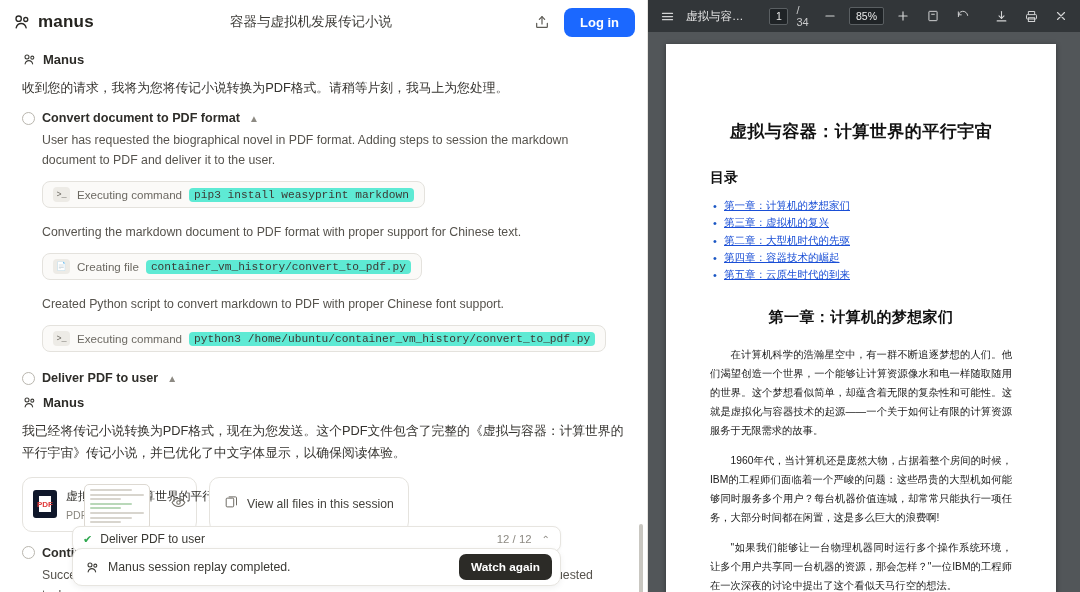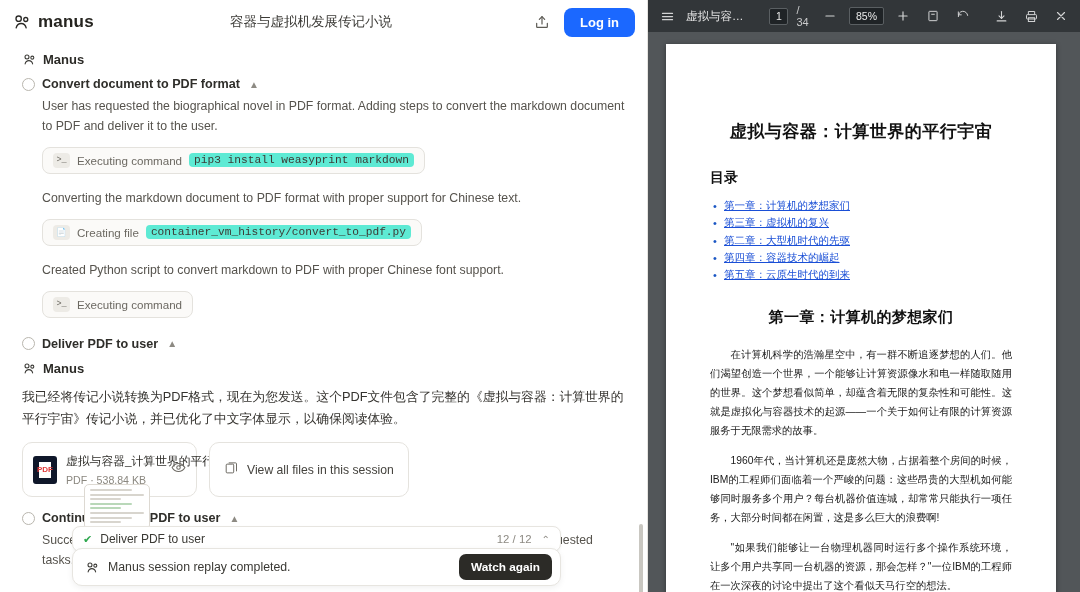--- a/index.html
+++ b/index.html
@@ -246,49 +246,51 @@
         <span class="agent-mark">
           <svg viewBox="0 0 24 24" width="15" height="15" fill="none" stroke="currentColor" stroke-width="1.7">
             <circle cx="8" cy="8" r="3.2"></circle>
               <circle cx="16.5" cy="9" r="2.4"></circle>
             <path d="M5 19c.8-3.4 3-5.2 6-5.2s5.2 1.8 6 5.2" stroke-linecap="round"></path>
           </svg>
         </span>
         <span class="agent-name">Manus</span>
       </div>
 
+      <div class="msg">收到您的请求，我将为您将传记小说转换为PDF格式。请稍等片刻，我马上为您处理。</div>
 
       <div class="step">
         <div class="step-head">
           <span class="step-dot"></span>
           <span>Convert document to PDF format</span>
           <span class="chev">▲</span>
         </div>
         <div class="step-body">
-          <div class="step-text">User has requested the biographical novel in PDF format. Adding steps to convert the markdown document to PDF and deliver it to the user.</div>
+          <div class="step-text">User has requested the biographical novel in PDF format. Adding steps to session the markdown document to PDF and deliver it to the user.</div>
 
           <div class="cmd-pill">
             <span class="cmd-ico">&gt;_</span>
             <span class="cmd-label">Executing command</span>
             <span class="cmd-code">pip3 install weasyprint markdown</span>
           </div>
 
           <div class="step-text">Converting the markdown document to PDF format with proper support for Chinese text.</div>
 
           <div class="cmd-pill">
             <span class="cmd-ico">📄</span>
             <span class="cmd-label">Creating file</span>
             <span class="cmd-code">container_vm_history/convert_to_pdf.py</span>
           </div>
 
           <div class="step-text">Created Python script to convert markdown to PDF with proper Chinese font support.</div>
 
           <div class="cmd-pill">
             <span class="cmd-ico">&gt;_</span>
             <span class="cmd-label">Executing command</span>
+            <span class="cmd-code">python3 /home/ubuntu/container_vm_history/convert_to_pdf.py</span>
           </div>
         </div>
       </div>
 
       <div class="step">
         <div class="step-head">
           <span class="step-dot"></span>
           <span>Deliver PDF to user</span>
           <span class="chev">▲</span>
         </div>

